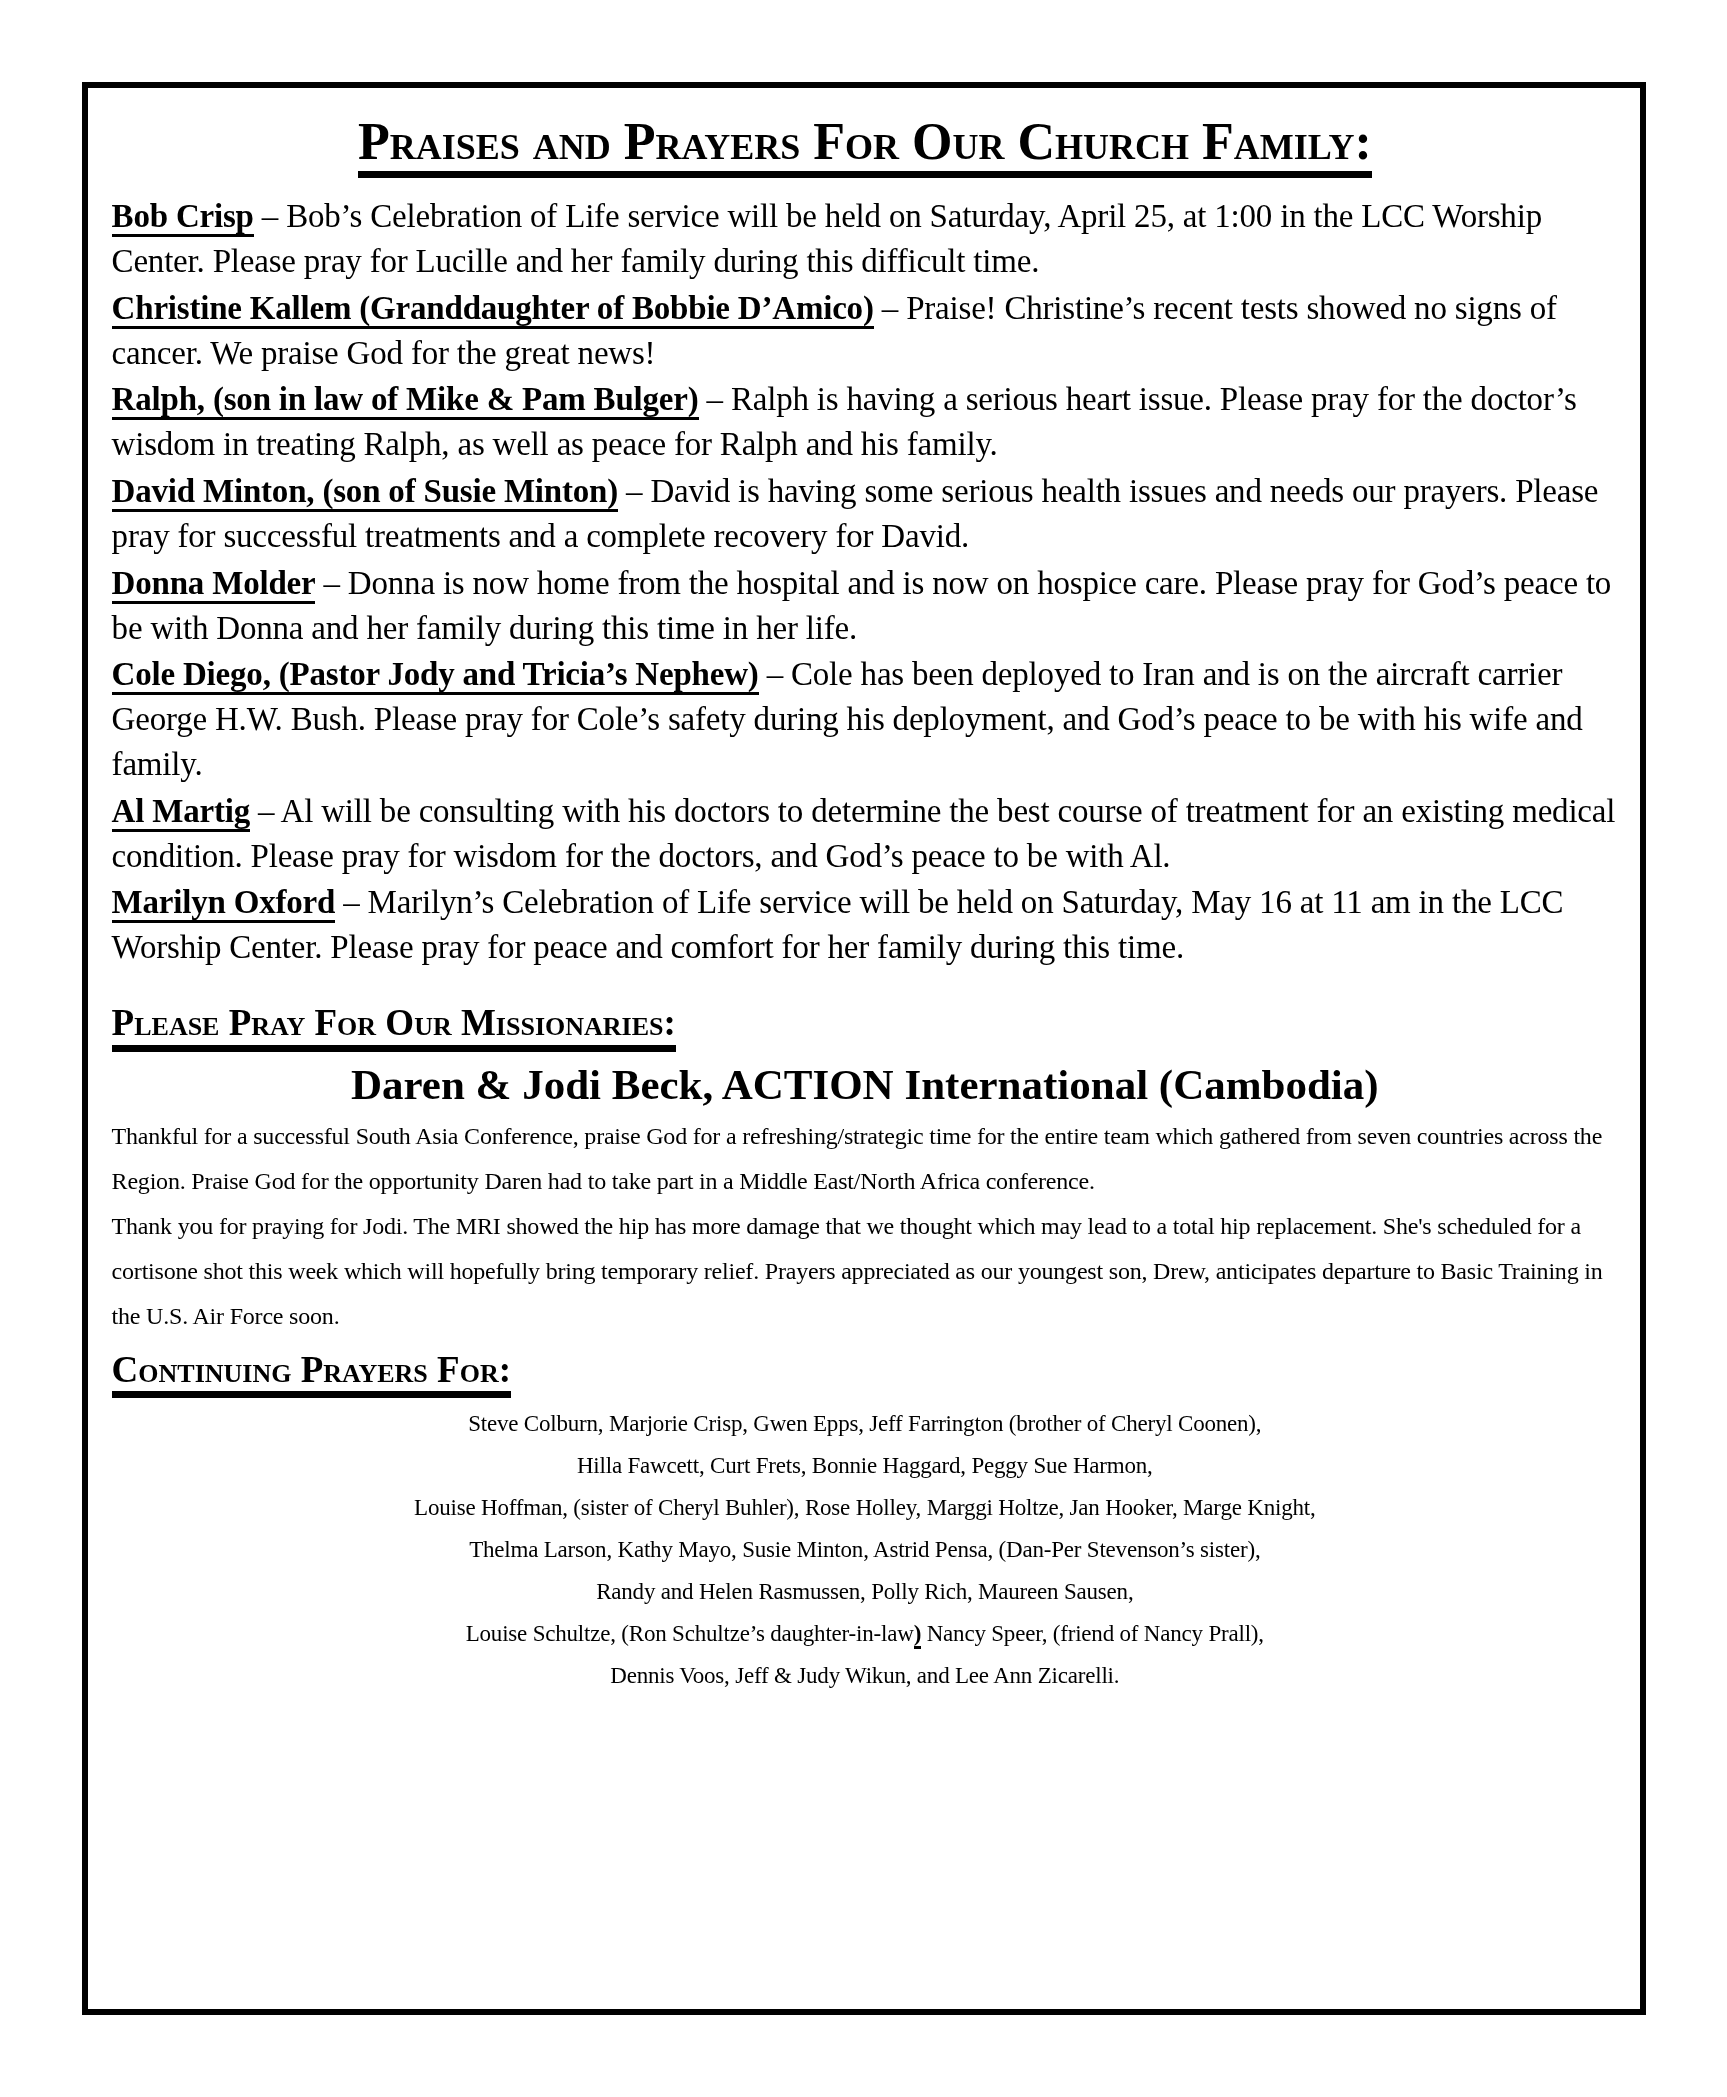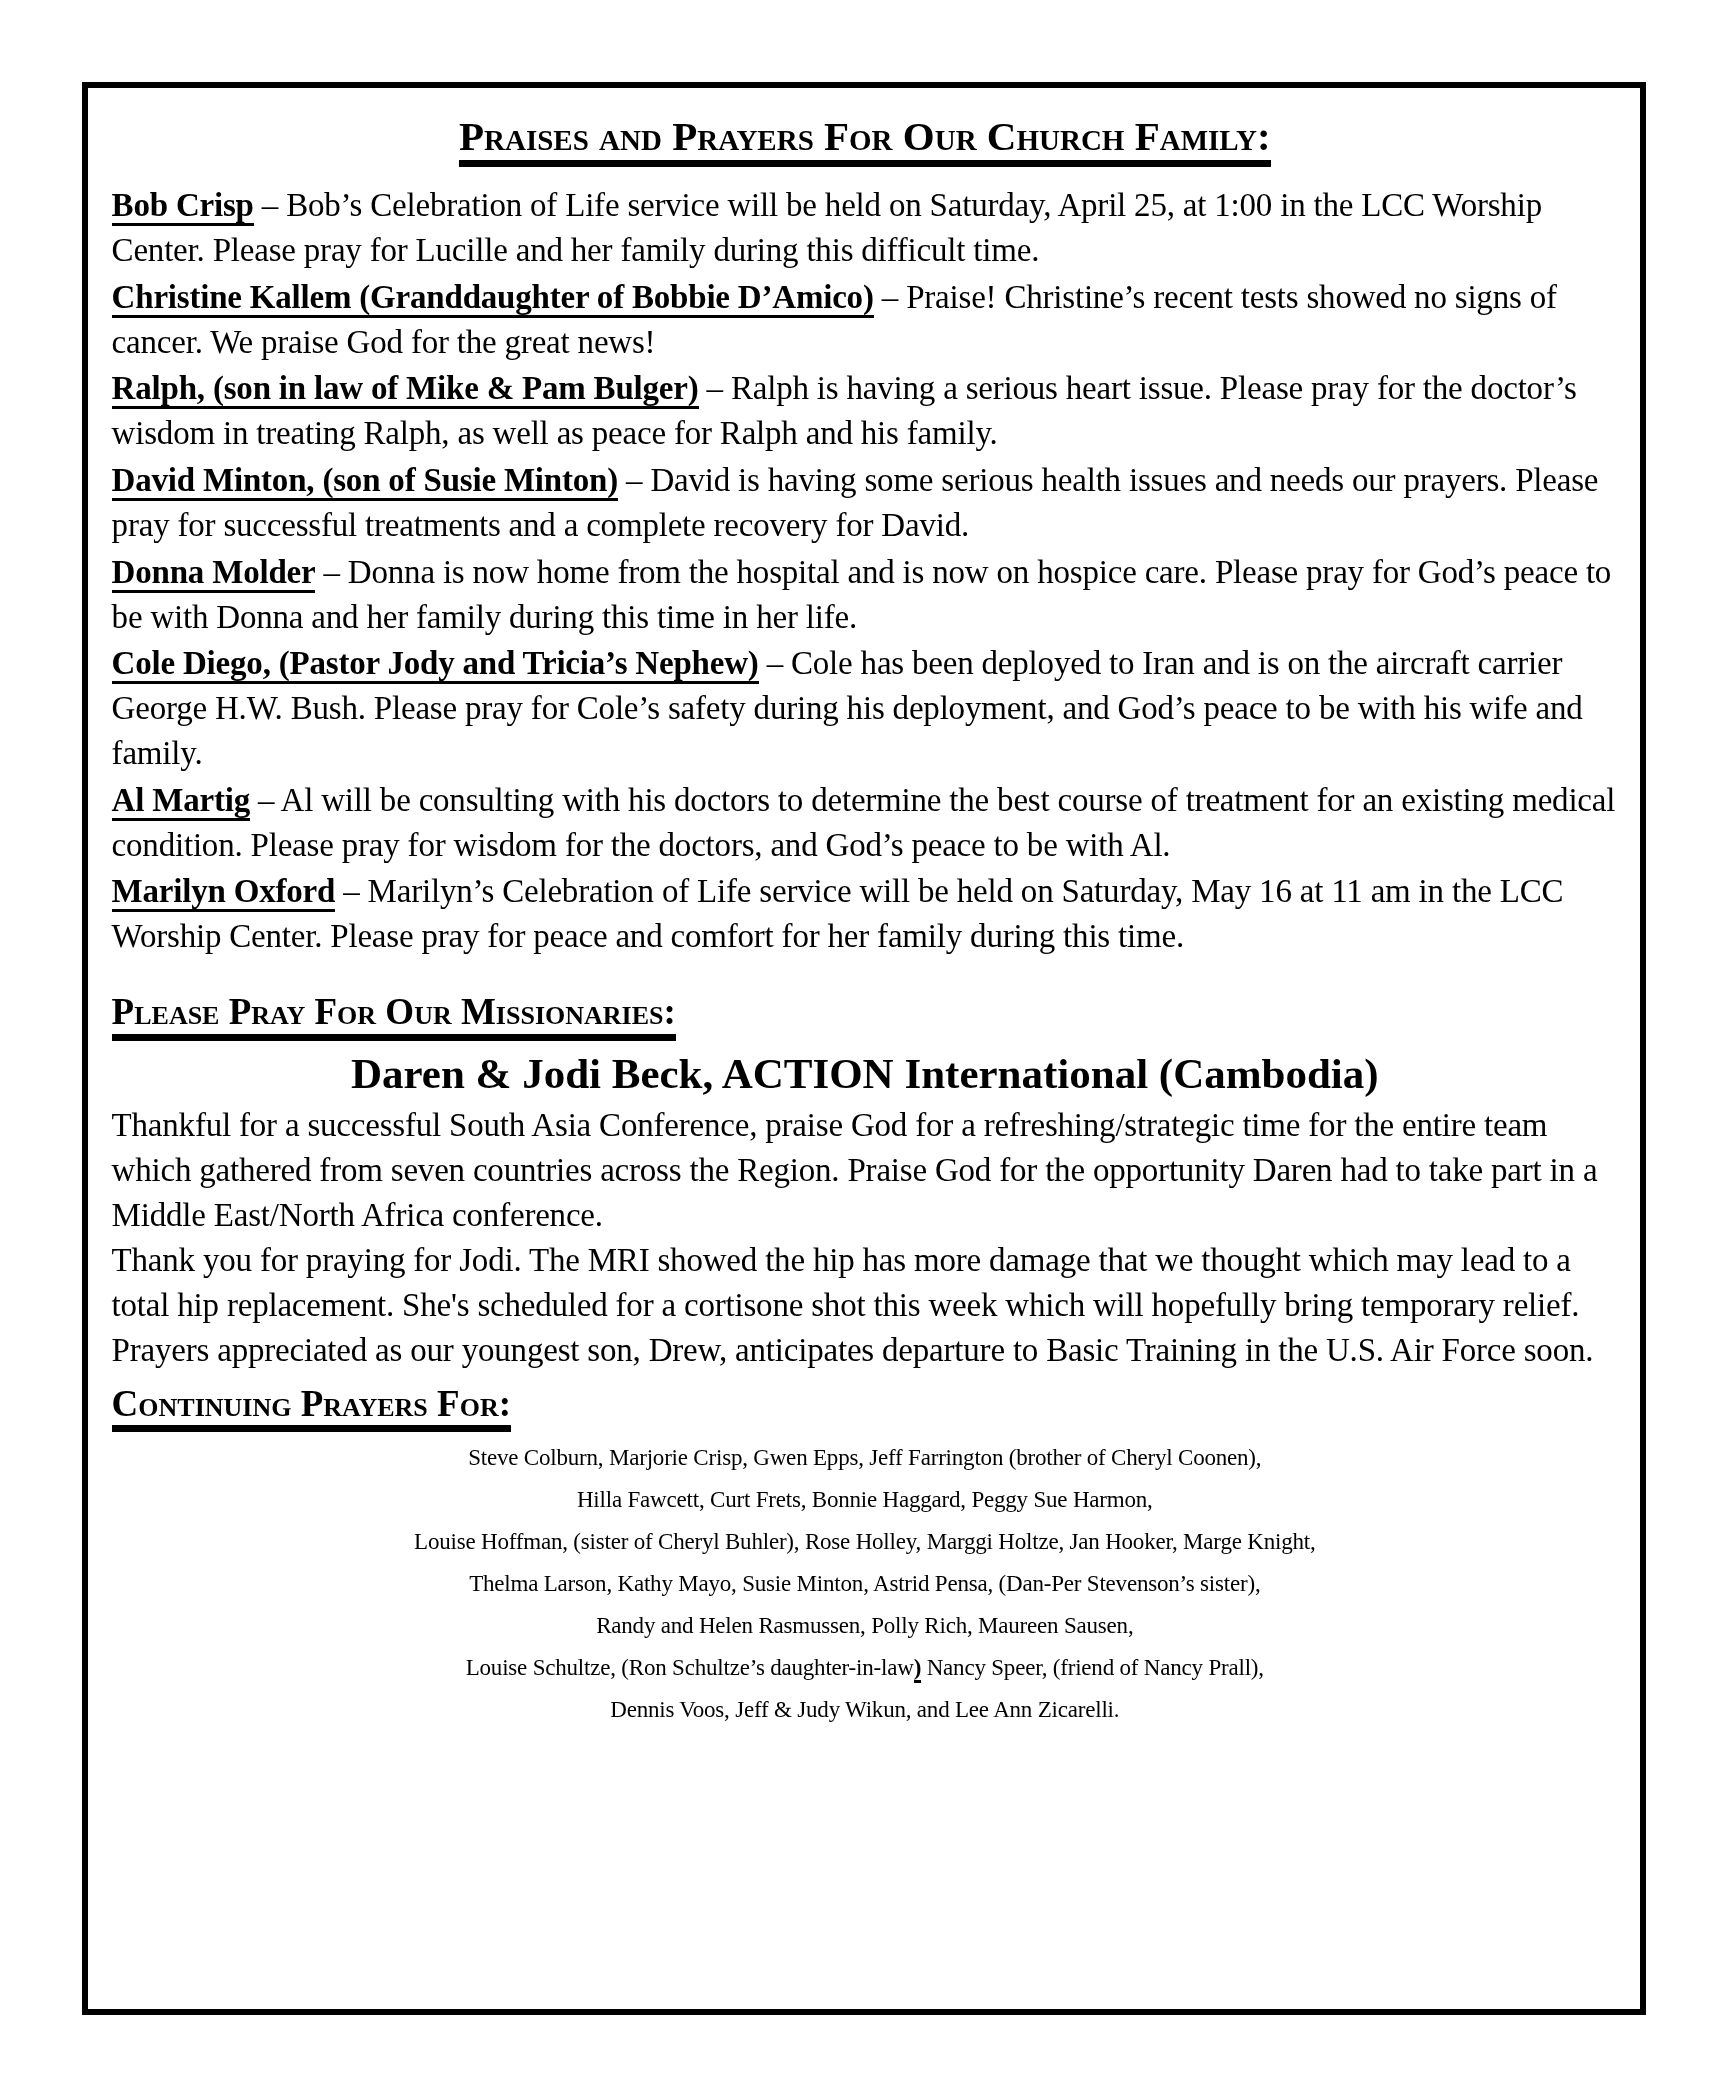--- a/index.html
+++ b/index.html
@@ -21,21 +21,21 @@
     left: 82px;
     top: 82px;
     width: 1564px;
     height: 1933px;
     box-sizing: border-box;
     border: 6.3px solid #000000;
     padding: 17.3px 22px 0 23.6px;
   }
   .doc-title {
     text-align: center;
-    font-size: 41px;
+    font-size: 52px;
     font-weight: bold;
     margin: 6.3px 0 23.6px 0;
   }
   .smallcaps {
     font-variant: small-caps;
     font-variant-caps: small-caps;
   }
   .uline-heavy {
     border-bottom: 7px solid #000000;
     padding-bottom: 1.6px;
@@ -56,21 +56,21 @@
     margin: 31px 0 0 0;
   }
   .subheading {
     text-align: center;
     font-size: 43px;
     font-weight: bold;
     margin: 15.7px 0 4.7px 0;
   }
   .mpara {
     margin: 0;
-    font-size: 33px;
+    font-size: 24px;
     line-height: 45px;
     letter-spacing: -0.2px;
   }
   .continuing-heading {
     margin-top: 9px;
   }
   .clines {
     margin-top: 12.6px;
   }
   .cline {

